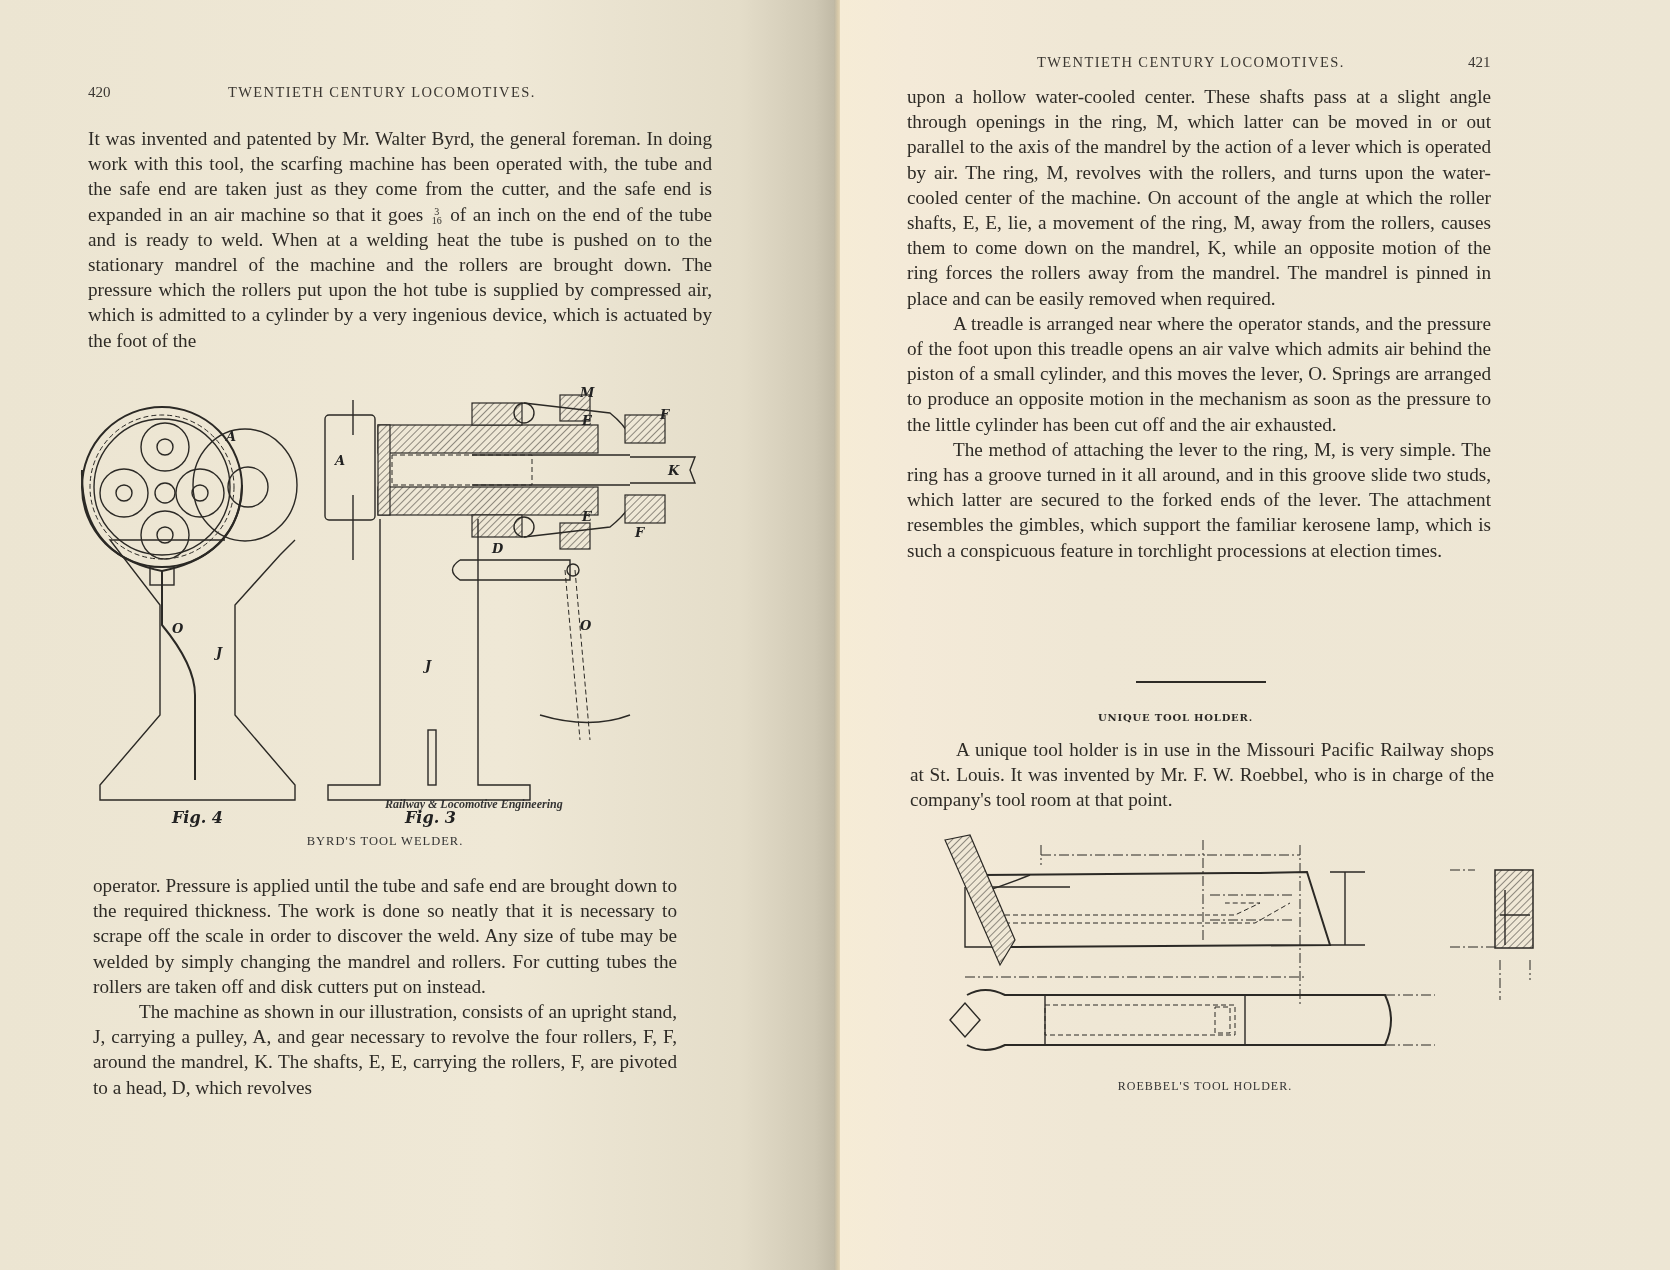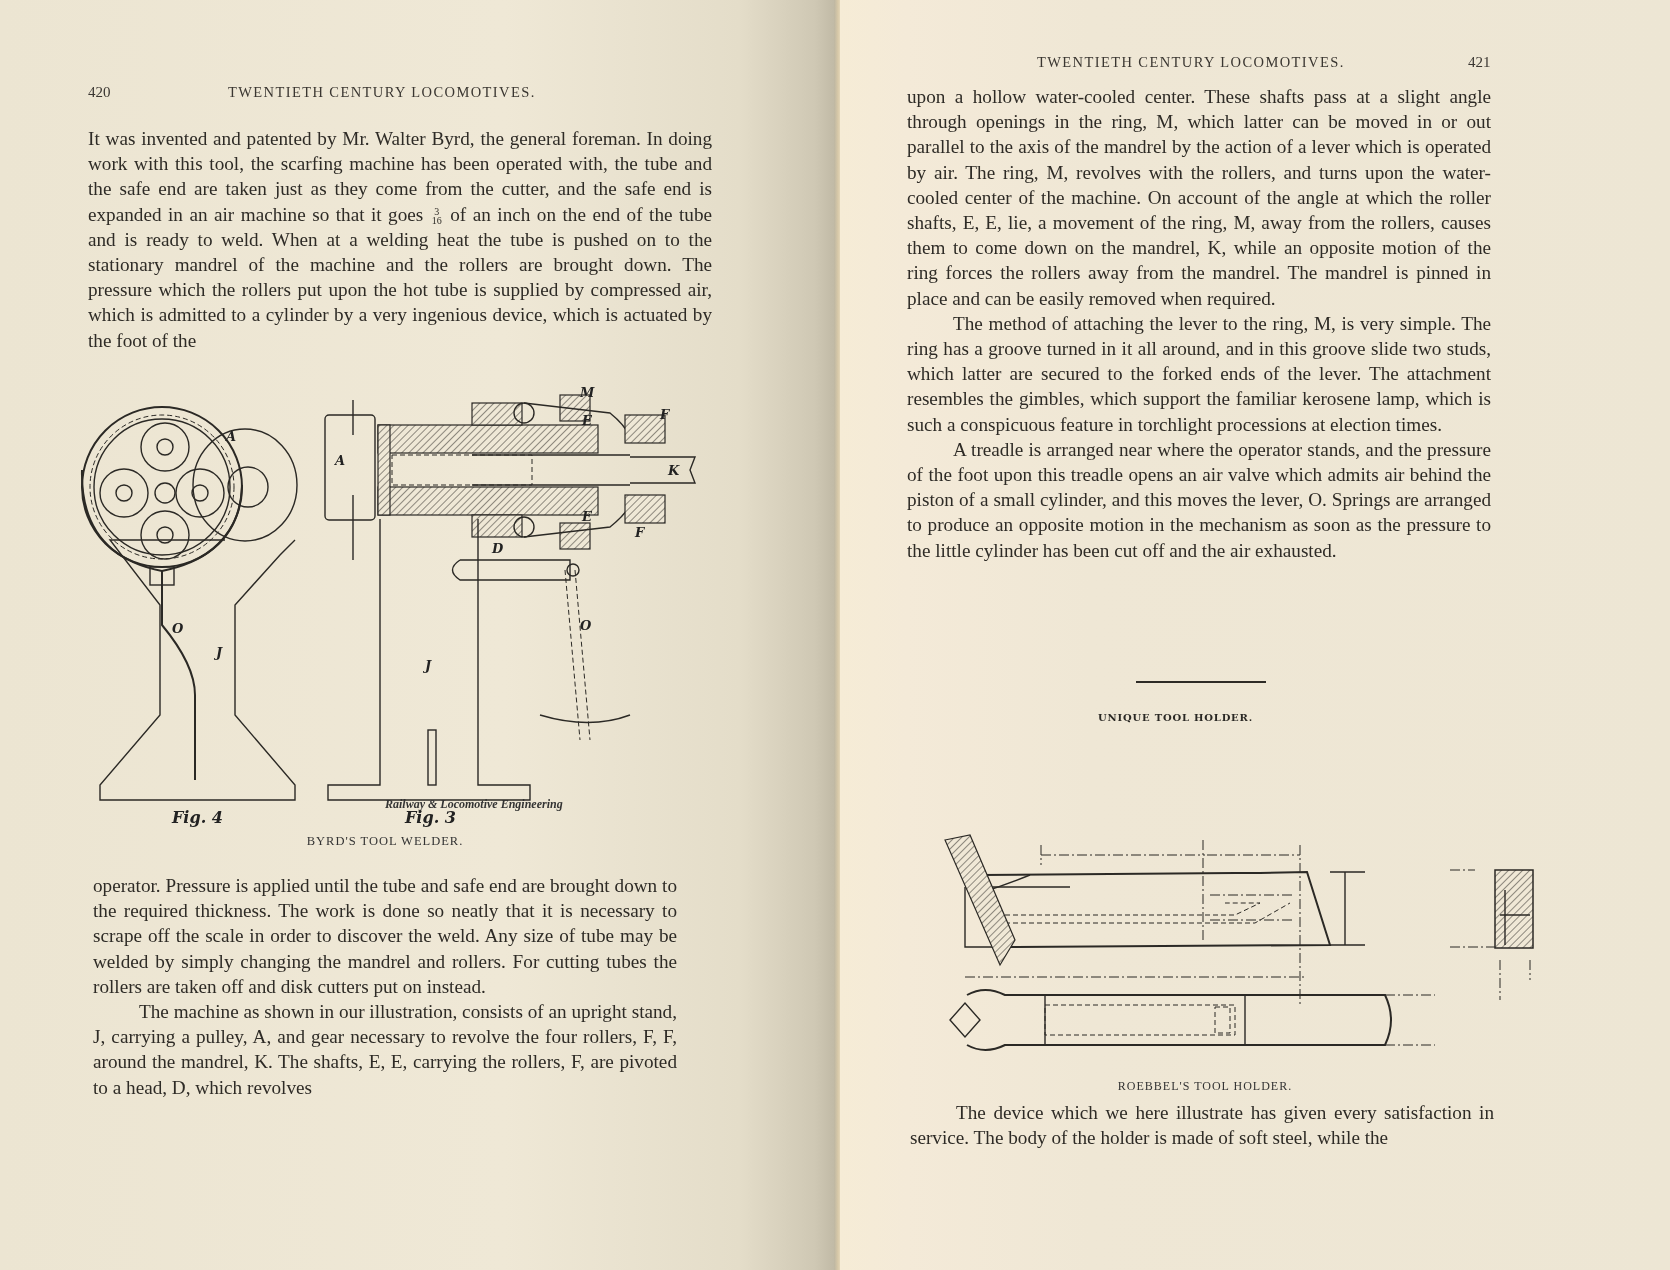--- a/index.html
+++ b/index.html
@@ -121,28 +121,31 @@
   </div>
 
   <div class="gutter"></div>
 
   <div class="page right">
     <div class="runhead" style="left:197px;top:54px;">TWENTIETH CENTURY LOCOMOTIVES.</div>
     <div class="pgnum" style="left:628px;top:54px;">421</div>
 
     <div class="text" style="left:67px;top:84px;width:584px;">
       <p>upon a hollow water-cooled center. These shafts pass at a slight angle through openings in the ring, M, which latter can be moved in or out parallel to the axis of the mandrel by the action of a lever which is operated by air. The ring, M, revolves with the rollers, and turns upon the water-cooled center of the machine. On account of the angle at which the roller shafts, E, E, lie, a movement of the ring, M, away from the rollers, causes them to come down on the mandrel, K, while an opposite motion of the ring forces the rollers away from the mandrel. The mandrel is pinned in place and can be easily removed when required.</p>
+      <p class="indent">A treadle is arranged near where the operator stands, and the pressure of the foot upon this treadle opens an air valve which admits air behind the piston of a small cylinder, and this moves the lever, O. Springs are arranged to produce an opposite motion in the mechanism as soon as the pressure to the little cylinder has been cut off and the air exhausted.</p>
       <p class="indent">The method of attaching the lever to the ring, M, is very simple. The ring has a groove turned in it all around, and in this groove slide two studs, which latter are secured to the forked ends of the lever. The attachment resembles the gimbles, which support the familiar kerosene lamp, which is such a conspicuous feature in torchlight processions at election times.</p>
-      <p class="indent">A treadle is arranged near where the operator stands, and the pressure of the foot upon this treadle opens an air valve which admits air behind the piston of a small cylinder, and this moves the lever, O. Springs are arranged to produce an opposite motion in the mechanism as soon as the pressure to the little cylinder has been cut off and the air exhausted.</p>
     </div>
 
     <div class="rule" style="left:296px;top:681px;width:130px;"></div>
 
     <div class="heading" style="left:258px;top:712px;">UNIQUE TOOL HOLDER.</div>
 
+    <div class="text" style="left:70px;top:737px;width:584px;">
+      <p class="indent">A unique tool holder is in use in the Missouri Pacific Railway shops at St. Louis. It was invented by Mr. F. W. Roebbel, who is in charge of the company's tool room at that point.</p>
+    </div>
 
     <svg style="left:105px;top:825px;" width="620" height="250" viewBox="0 0 620 250">
       <defs>
         <pattern id="hatch2" width="5" height="5" patternUnits="userSpaceOnUse" patternTransform="rotate(45)">
           <rect width="5" height="5" fill="#f0e8d6"></rect>
           <line x1="0" y1="0" x2="0" y2="5" stroke="#2b2925" stroke-width="1"></line>
         </pattern>
       </defs>
 
       <path class="t" d="M35 50 L290 48 L315 48 L362 47 L385 120 L65 122"></path>
@@ -164,17 +167,14 @@
       <path class="t" d="M22 170 Q40 160 60 170 L100 170 L440 170 Q452 195 440 220 L100 220 L60 220 Q40 230 22 220"></path>
       <path class="l" d="M5 195 L20 178 L35 195 L20 212 Z"></path>
       <path class="l" d="M100 170 L100 220 M300 170 L300 220"></path>
       <rect class="d" x="100" y="180" width="190" height="30"></rect>
       <rect class="d" x="270" y="182" width="15" height="26"></rect>
       <path class="dd" d="M440 170 L490 170 M440 220 L490 220"></path>
     </svg>
 
     <div class="caption" style="left:195px;top:1079px;width:340px;font-size:12px;">ROEBBEL'S TOOL HOLDER.</div>
 
-    <div class="text" style="left:70px;top:1100px;width:584px;">
-      <p class="indent">The device which we here illustrate has given every satisfaction in service. The body of the holder is made of soft steel, while the</p>
-    </div>
   </div>
 </div>
 
 </body></html>

